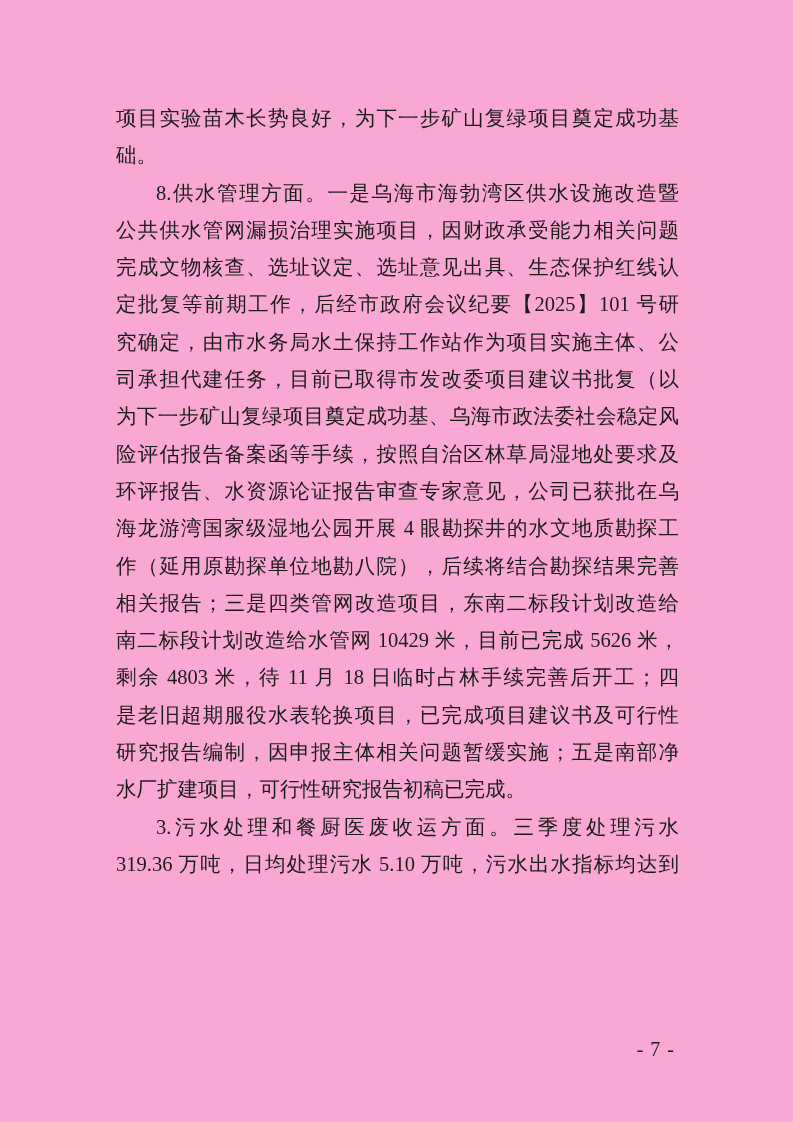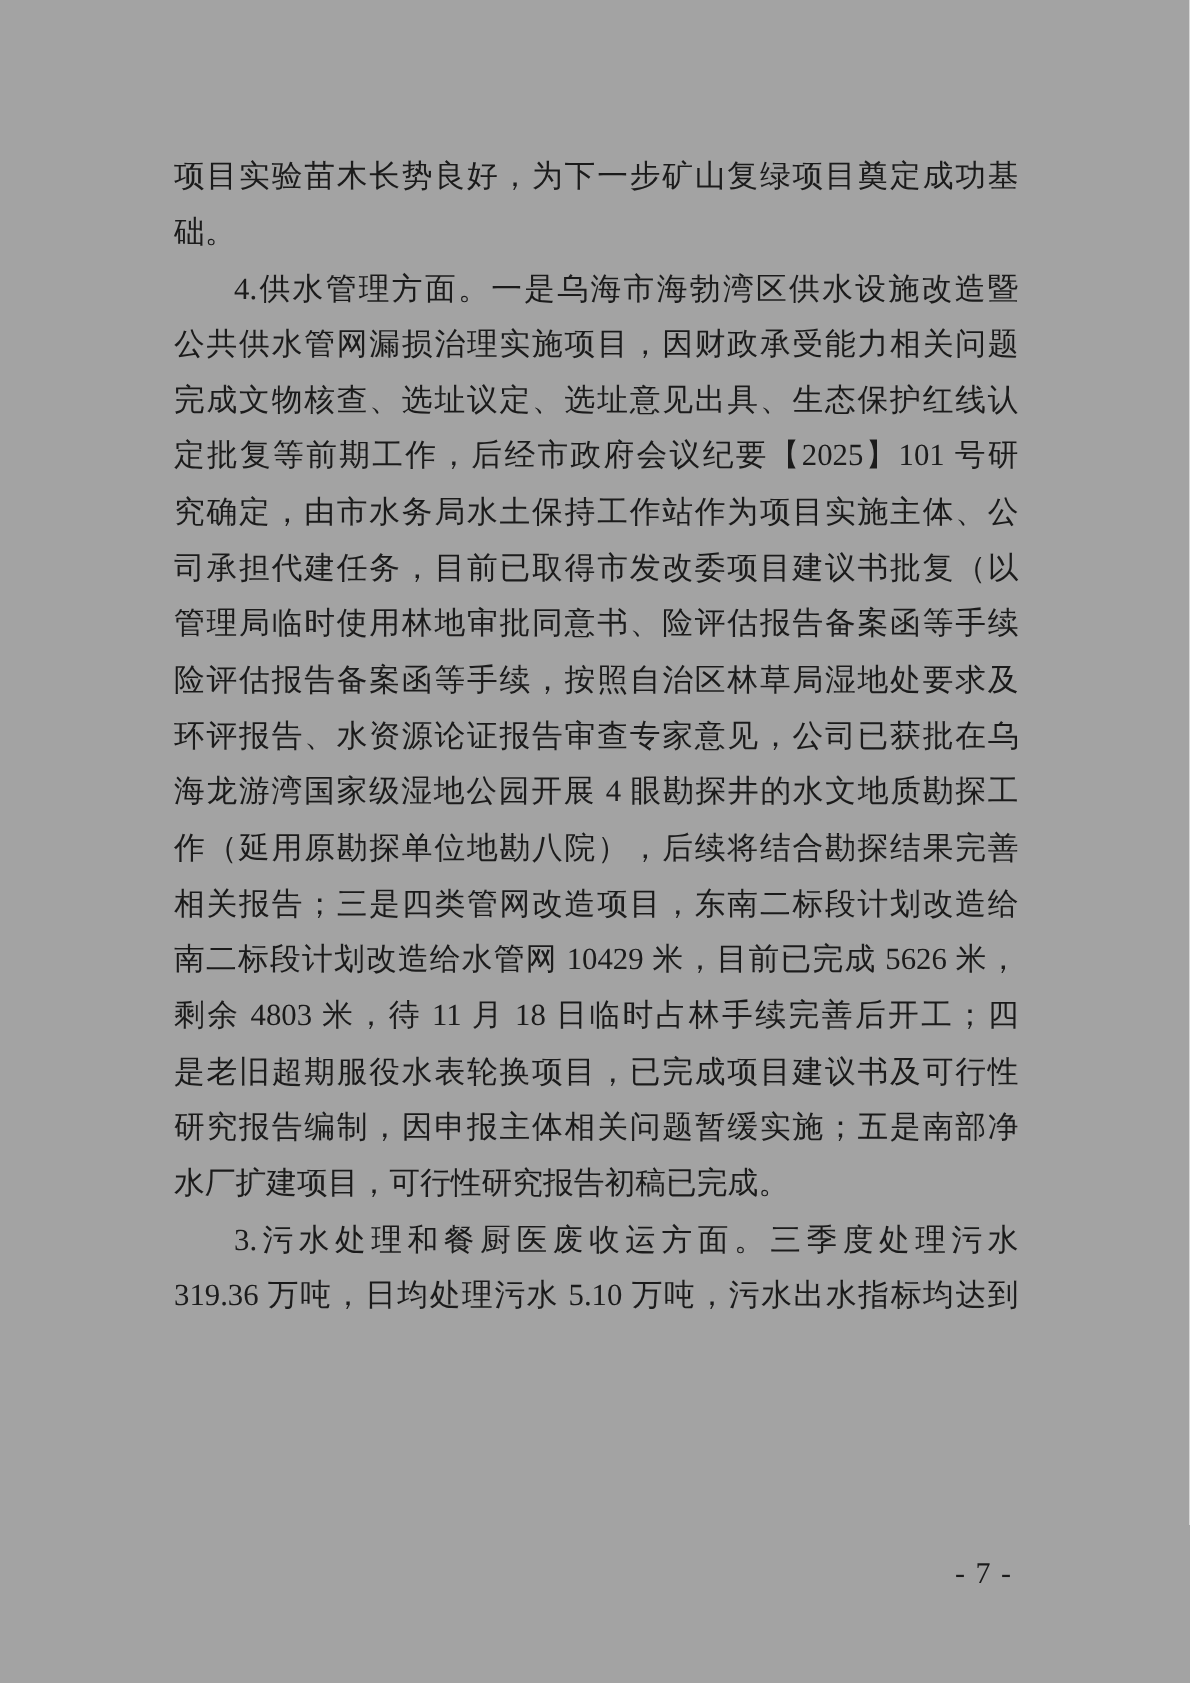--- a/index.html
+++ b/index.html
@@ -4,21 +4,21 @@
 <style>
   html, body {
     margin: 0;
     padding: 0;
     background: #ffffff;
   }
   .page {
     position: relative;
     width: 793px;
     height: 1122px;
-    background: #a3a3a3;
+    background: #f9a8d4;
     overflow: hidden;
     font-family: "Liberation Serif", "DejaVu Serif", serif;
     color: #1b1b1b;
     box-sizing: border-box;
   }
   .body-text {
     position: absolute;
     left: 116px;
     top: 100px;
     width: 563px;
@@ -48,27 +48,27 @@
     color: #1b1b1b;
   }
 </style>
 </head>
 <body>
 
 <div class="page">
   <div class="body-text" id="paragraphs">
       <div class="line">项目实验苗木长势良好，为下一步矿山复绿项目奠定成功基</div>
       <div class="line para-end">础。</div>
-      <div class="line indent">4.供水管理方面。一是乌海市海勃湾区供水设施改造暨</div>
+      <div class="line indent">8.供水管理方面。一是乌海市海勃湾区供水设施改造暨</div>
       <div class="line">公共供水管网漏损治理实施项目，因财政承受能力相关问题</div>
       <div class="line">完成文物核查、选址议定、选址意见出具、生态保护红线认</div>
       <div class="line">定批复等前期工作，后经市政府会议纪要【2025】101 号研</div>
       <div class="line">究确定，由市水务局水土保持工作站作为项目实施主体、公</div>
       <div class="line">司承担代建任务，目前已取得市发改委项目建议书批复（以</div>
-      <div class="line">管理局临时使用林地审批同意书、险评估报告备案函等手续</div>
+      <div class="line">为下一步矿山复绿项目奠定成功基、乌海市政法委社会稳定风</div>
       <div class="line">险评估报告备案函等手续，按照自治区林草局湿地处要求及</div>
       <div class="line">环评报告、水资源论证报告审查专家意见，公司已获批在乌</div>
       <div class="line">海龙游湾国家级湿地公园开展 4 眼勘探井的水文地质勘探工</div>
       <div class="line">作（延用原勘探单位地勘八院），后续将结合勘探结果完善</div>
       <div class="line">相关报告；三是四类管网改造项目，东南二标段计划改造给</div>
       <div class="line">南二标段计划改造给水管网 10429 米，目前已完成 5626 米，</div>
       <div class="line">剩余 4803 米，待 11 月 18 日临时占林手续完善后开工；四</div>
       <div class="line">是老旧超期服役水表轮换项目，已完成项目建议书及可行性</div>
       <div class="line">研究报告编制，因申报主体相关问题暂缓实施；五是南部净</div>
       <div class="line para-end">水厂扩建项目，可行性研究报告初稿已完成。</div>

